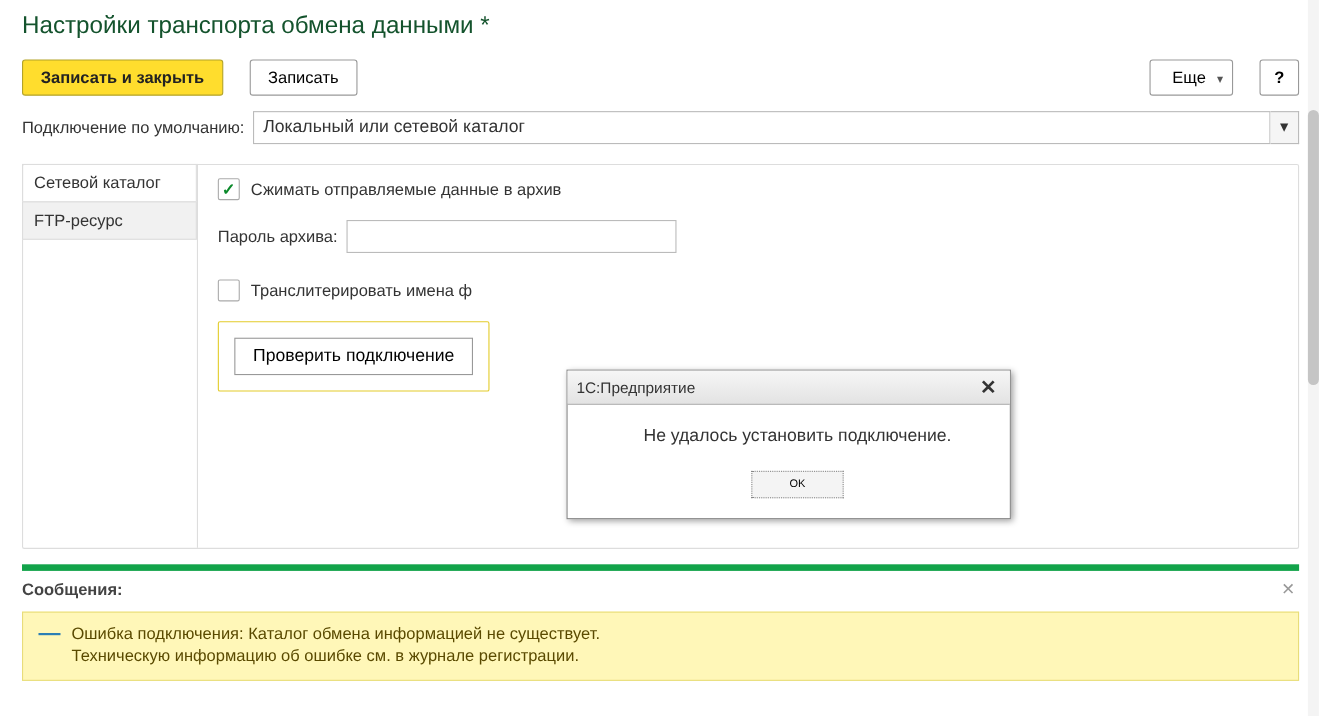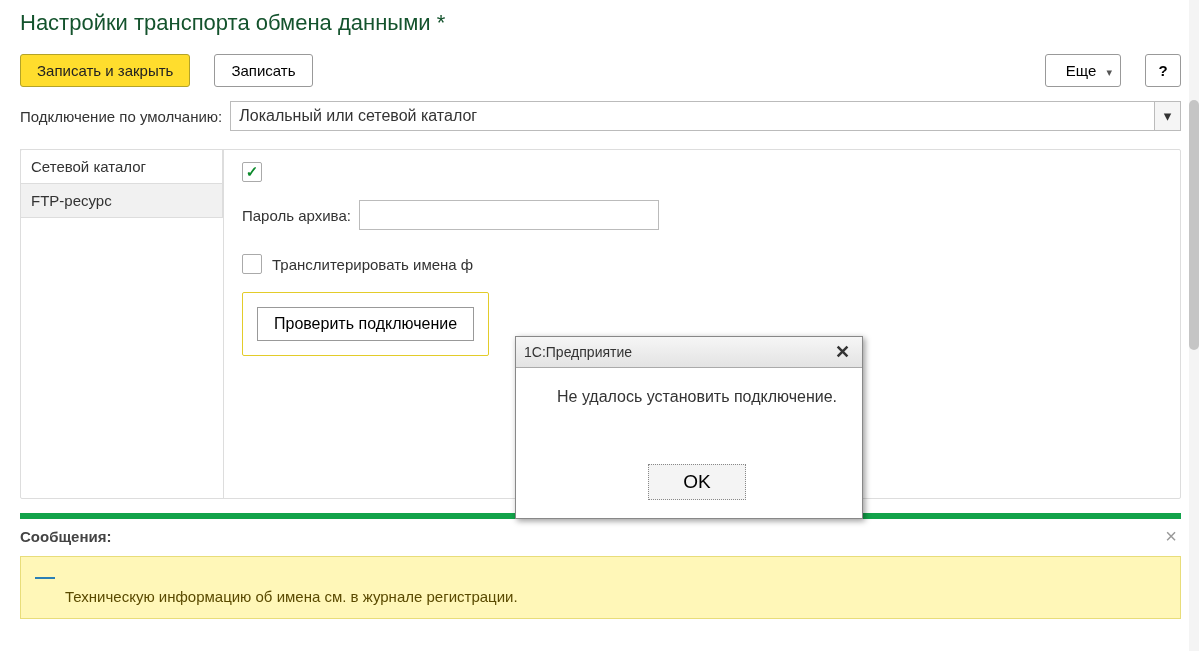--- a/index.html
+++ b/index.html
@@ -34,21 +34,21 @@
     border: 1px solid #999;
     border-radius: 3px;
     background: #fff;
     padding: 7px 16px;
     font-size: 15px;
     cursor: pointer;
   }
   .btn-primary {
     background: #ffdd2d;
     border-color: #b3a328;
-    font-weight: normal;
+    font-weight: bold;
     color: #222;
   }
   .btn + .btn { margin-left: 24px; }
   .spacer { flex: 1; }
   .btn-more { padding-right: 8px; padding-left: 20px; }
   .caret {
     display: inline-block;
     margin-left: 6px;
     font-size: 11px;
     color: #555;
@@ -89,21 +89,21 @@
   }
   .main-area {
     border: 1px solid #ddd;
     border-radius: 2px;
     display: flex;
     padding: 0;
     height: 350px;
     position: relative;
   }
   .tabs {
-    width: 204px;
+    width: 160px;
     border-right: 1px solid #ddd;
     display: flex;
     flex-direction: column;
     margin: -1px 0 0 -1px;
   }
   .tab {
     border: 1px solid #ddd;
     padding: 8px 10px;
     font-size: 15px;
     cursor: pointer;
@@ -221,21 +221,21 @@
     font-weight: bold;
     font-size: 20px;
     margin-right: 10px;
     line-height: 18px;
   }
   .msg-text { color: #5a4a00; line-height: 1.35; }
   
   .modal {
     position: absolute;
     left: 515px; top: 336px;
-    width: 348px;
+    width: 404px;
     border: 1px solid #888;
     box-shadow: 2px 2px 6px rgba(0,0,0,0.4);
     background: #fff;
     z-index: 100;
   }
   .modal-title {
     background: linear-gradient(#f6f6f6, #e3e3e3);
     border-bottom: 1px solid #aaa;
     padding: 4px 8px;
     display: flex;
@@ -251,22 +251,21 @@
   .modal-body {
     padding: 20px 0 18px 16px;
     text-align: center;
   }
   .modal-msg { margin-bottom: 22px; font-size: 16px; color: #333; }
   .modal-ok {
     border: 1px dotted #888;
     padding: 6px 34px;
     background: #f4f4f4;
     cursor: pointer;
-    font-size: 19px;
-    margin-top: 36px;
+    font-size: 10px;
   }
   .redact {
     display:inline-block;
     width:62px;height:12px;
     background:#df1010;
     border-radius:6px;
     vertical-align:middle;
     margin:0 2px;
   }
 </style>
@@ -303,20 +302,21 @@
       <div class="tab">Сетевой каталог</div>
       <div class="tab active">FTP-ресурс</div>
     </div>
     <div class="content">
 
 
       <div class="chk-row">
         <div class="chk checked">
           <span>✓</span>
         </div>
+        <span>Сжимать отправляемые данные в архив</span>
       </div>
 
       <div class="pw-row">
         <label>Пароль архива:</label>
         <input class="pw-input" type="password" style="">
       </div>
 
       <div class="chk-row">
         <div class="chk"></div>
         <span>Транслитерировать имена ф</span>
@@ -340,22 +340,22 @@
     <span class="title">Сообщения:</span>
     <div class="spacer"></div>
     <span class="close-x">
       <span>×</span>
     </span>
   </div>
 
   <div class="msg-box">
     <div class="msg-icon">—</div>
     <div class="msg-text">
-      <br>
-      <span>Техническую информацию об имена см. в журнале регистрации.</span>
+      <span>Ошибка подключения: Каталог обмена информацией не существует.</span><br>
+      <span>Техническую информацию об ошибке см. в журнале регистрации.</span>
     </div>
   </div>
 
   <div class="modal">
     <div class="modal-title">
       <span>1С:Предприятие</span>
       <div class="spacer"></div>
       <span class="modal-close">
         <span>✕</span>
       </span>

